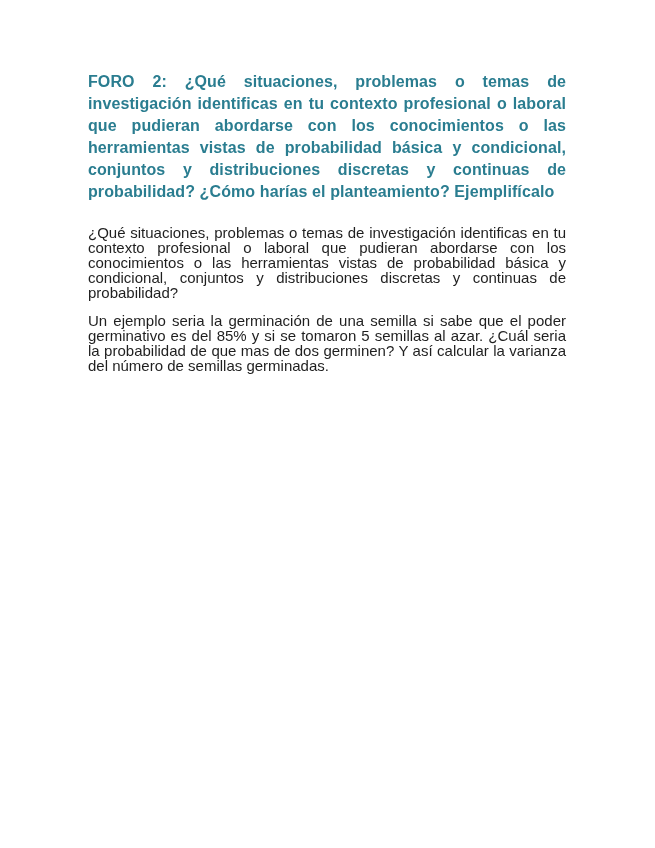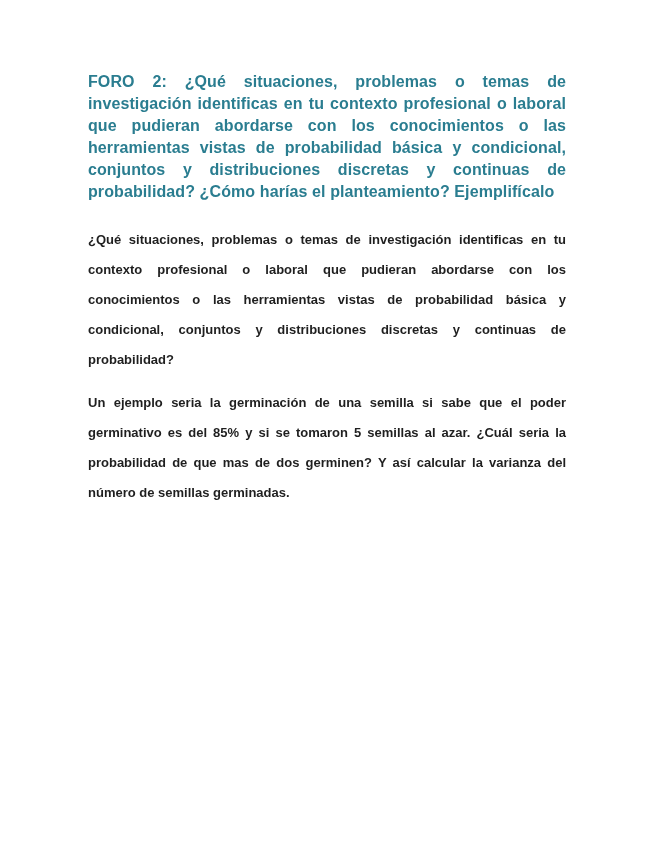--- a/index.html
+++ b/index.html
@@ -31,23 +31,23 @@
     margin: 0 0 22px 0;
     font-size: 16px;
     line-height: 22px;
     font-weight: 600;
     letter-spacing: 0.1px;
     color: var(--accent);
     text-align: justify;
   }
   p.body {
     margin: 0 0 13px 0;
-    font-size: 13px;
-    line-height: 30px;
-    font-weight: 700;
+    font-size: 15px;
+    line-height: 15px;
+    font-weight: 400;
     color: var(--text);
     text-align: justify;
   }
   p.answer-1 {
     margin-bottom: 36px;
   }
   p.question-2 {
     text-align: left;
   }
   .q2-suffix {

